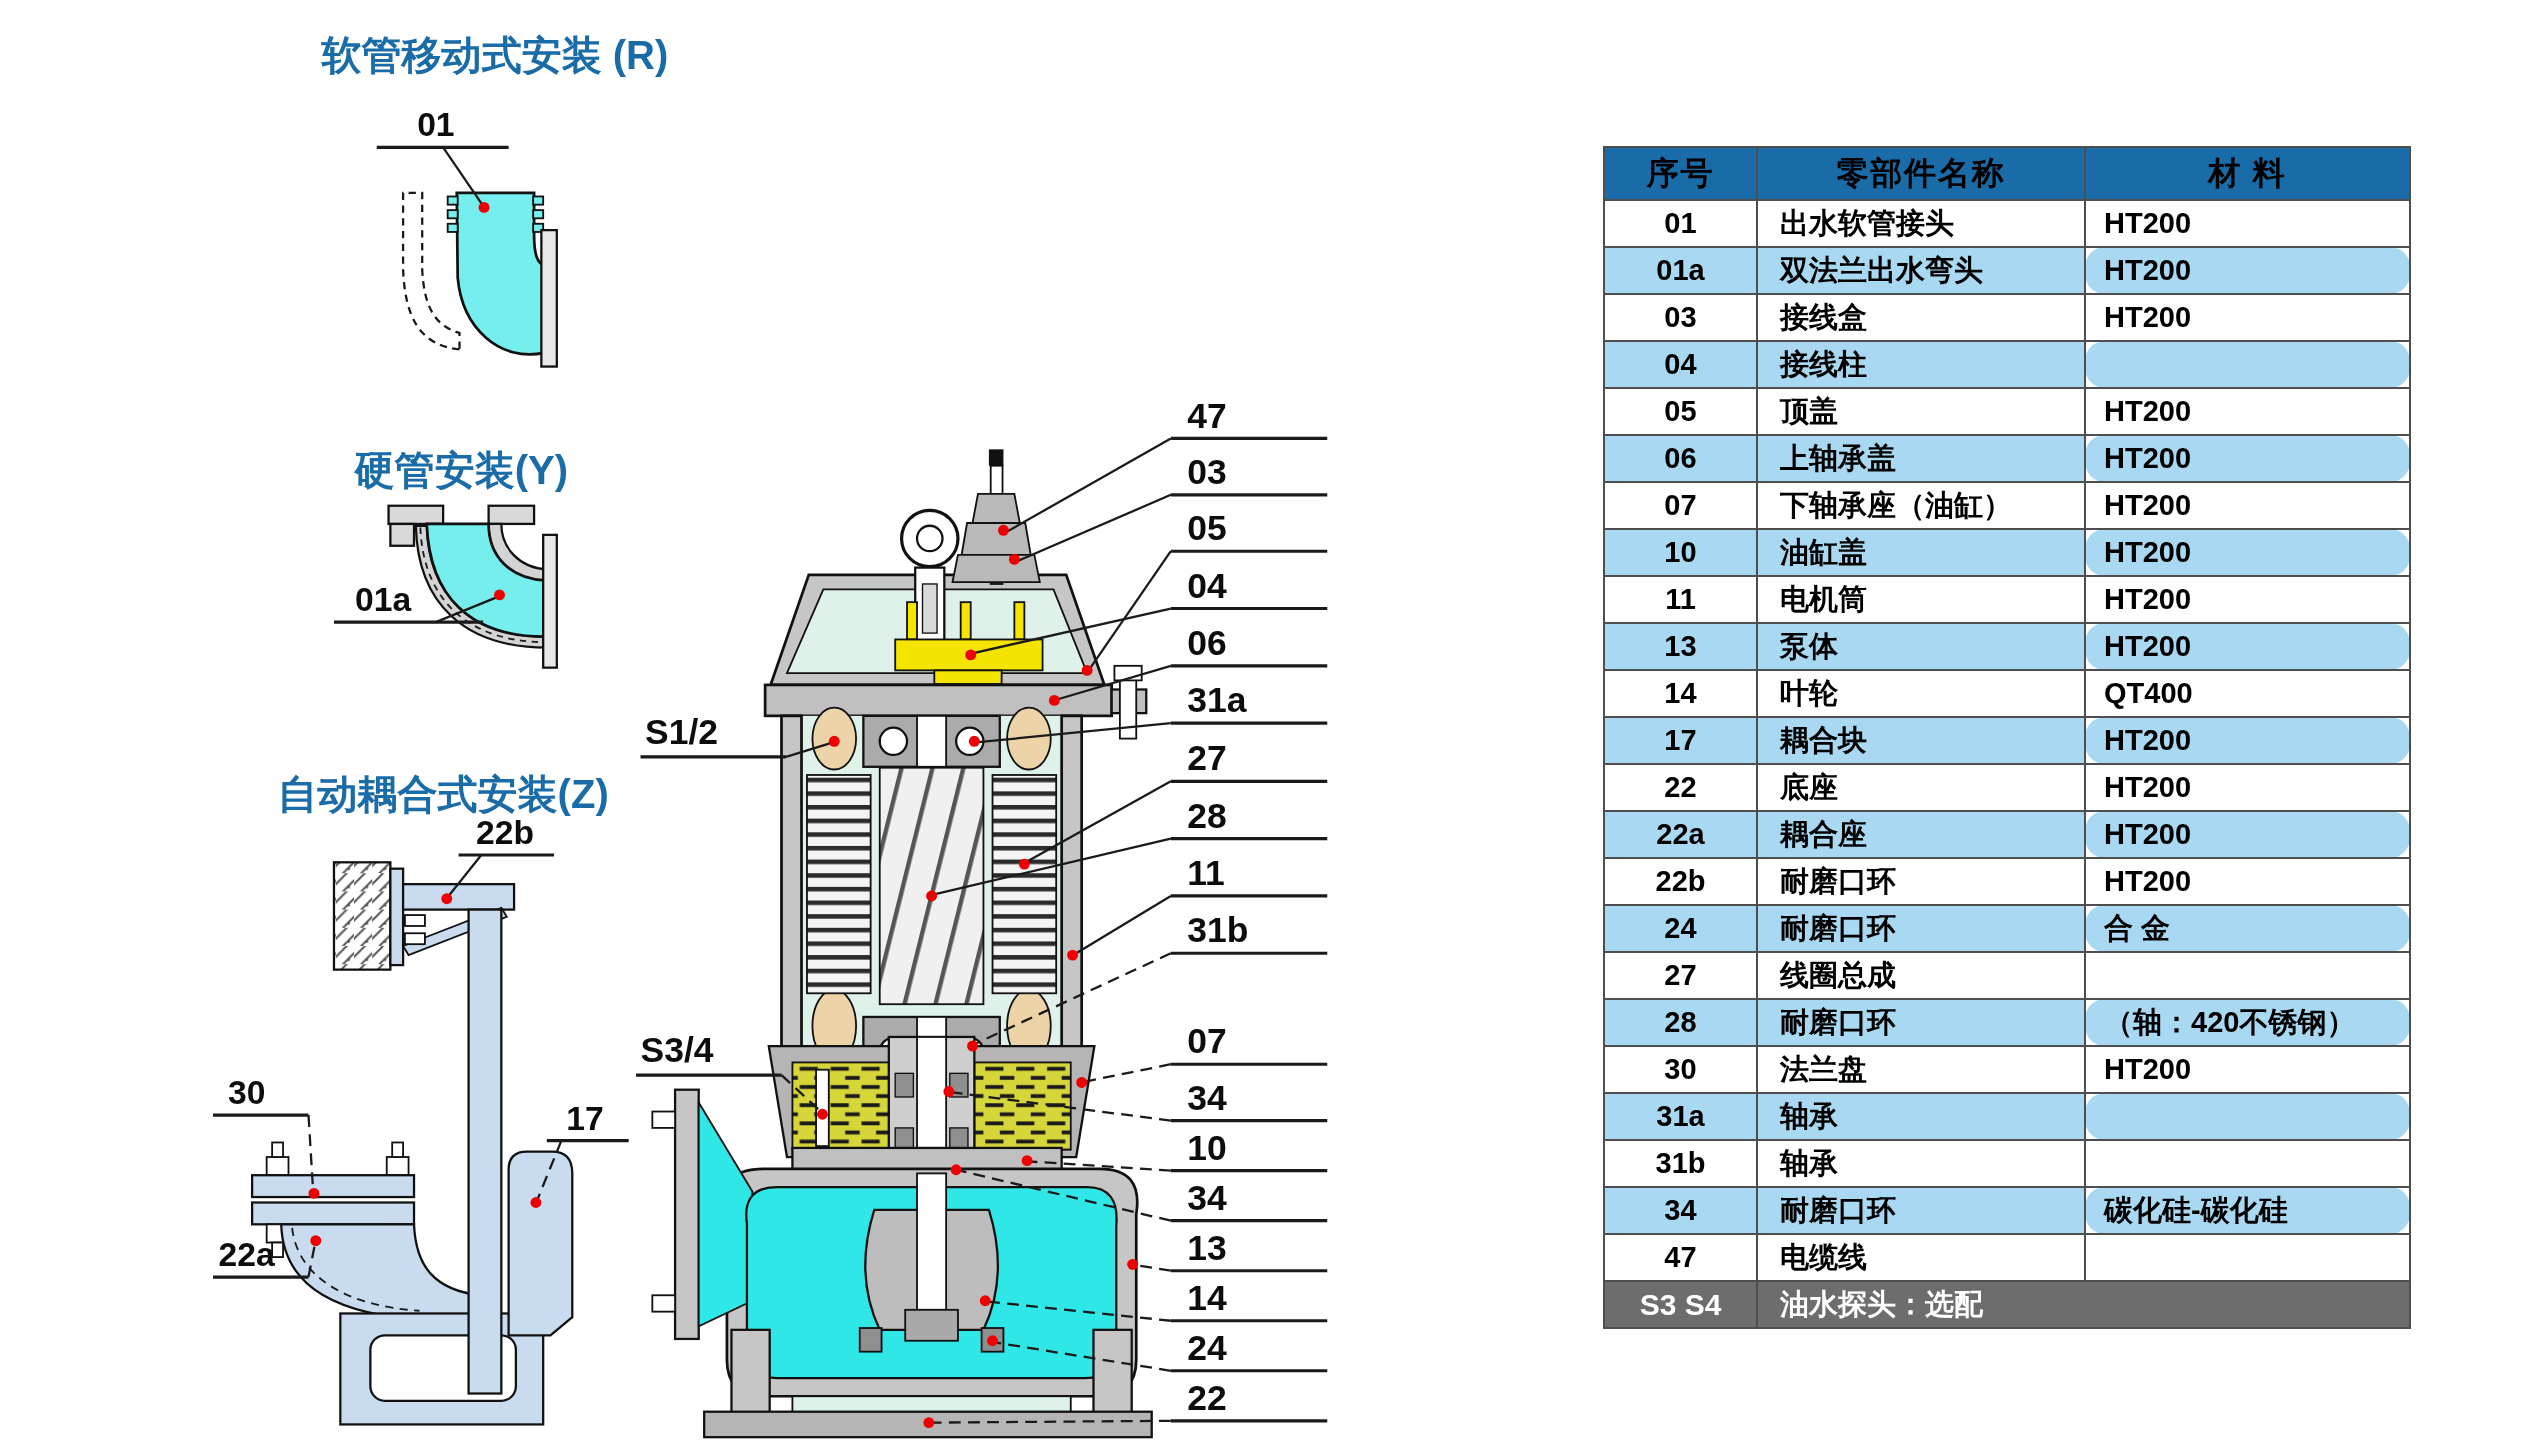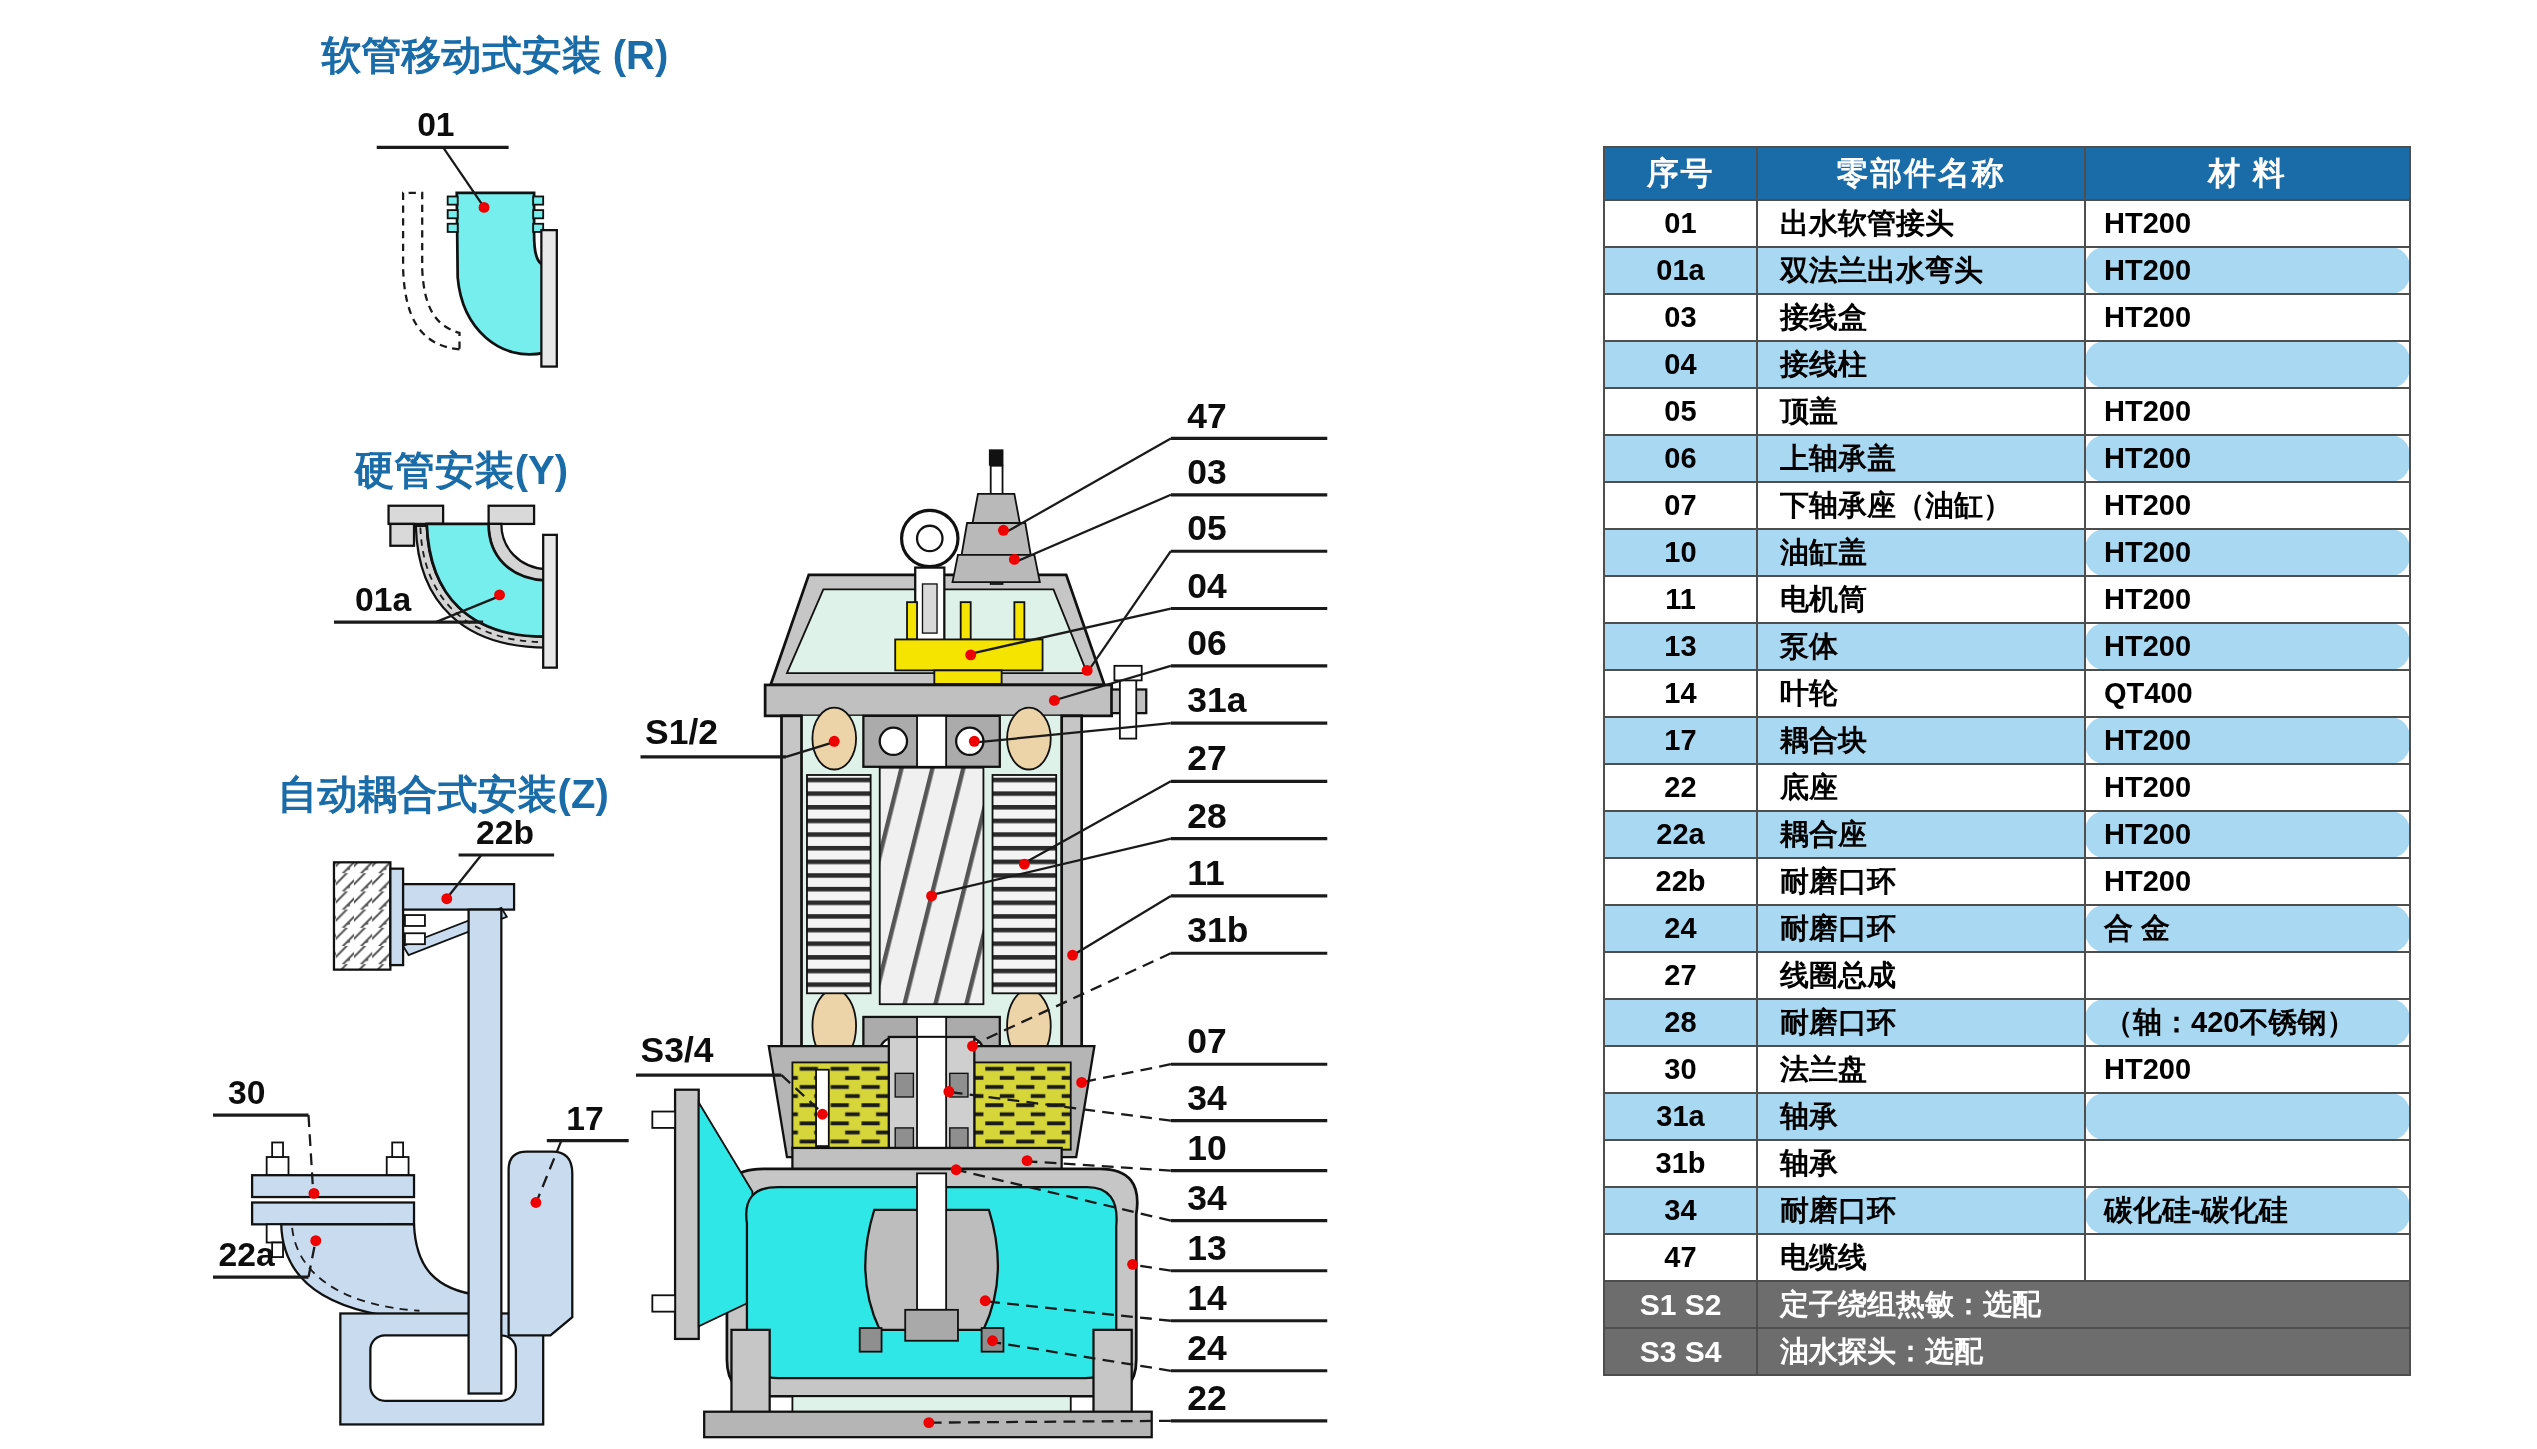--- a/index.html
+++ b/index.html
@@ -13,21 +13,21 @@
   .ldr{stroke:#1a1a1a;stroke-width:2.5;fill:none;}
   .ldr-d{stroke:#1a1a1a;stroke-width:2.5;fill:none;stroke-dasharray:13 8;}
   .ul{stroke:#1a1a1a;stroke-width:3.5;}
   .dot{fill:#ee0000;}
   
   #tablewrap{position:absolute;left:1595px;top:146px;width:810px;}
   .tbl-title{text-align:center;font-size:51px;font-weight:bold;color:#1a6ca8;
              letter-spacing:5.5px;margin:0 0 33px 0;}
   table.parts{border-collapse:collapse;width:808px;table-layout:fixed;}
   table.parts th, table.parts td{border:2.7px solid #4e4e4e;}
-  table.parts th{background:#1a6ca8;color:#ffffff;font-size:32px;font-weight:bold;
+  table.parts th{background:#1a6ca8;color:#000000;font-size:32px;font-weight:bold;
                  height:49px;letter-spacing:1.8px;}
   table.parts td{font-size:29px;font-weight:bold;color:#000;height:43px;
                  background:#ffffff;}
   td.cno{text-align:center;width:153px;}
   td.cnm{padding-left:22px;width:326px;}
   td.cmt{padding-left:18px;border-radius:20px;}
   tr.alt td{background:#a9d9f2;}
   tr.sp td{background:#6d6d6d;color:#ffffff;}
   tr.sp td.cno{font-size:30px;}
 </style>
@@ -503,24 +503,20 @@
             <td class="cno">34</td>
             <td class="cnm">耐磨口环</td>
             <td class="cmt">碳化硅-碳化硅</td>
           </tr>
       <tr>
             <td class="cno">47</td>
             <td class="cnm">电缆线</td>
             <td class="cmt"></td>
           </tr>
       <tr class="sp">
-            <td class="cno">S1 S2</td>
-            <td class="cnm" colspan="2">定子绕组热敏：选配</td>
-          </tr>
-      <tr class="sp">
             <td class="cno">S3 S4</td>
             <td class="cnm" colspan="2">油水探头：选配</td>
           </tr>
     </tbody>
   </table>
 </div>
 
 </div>
 
 

